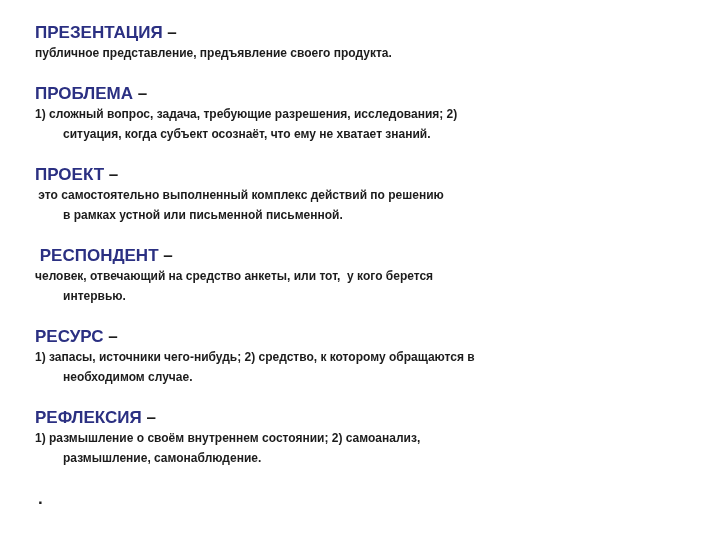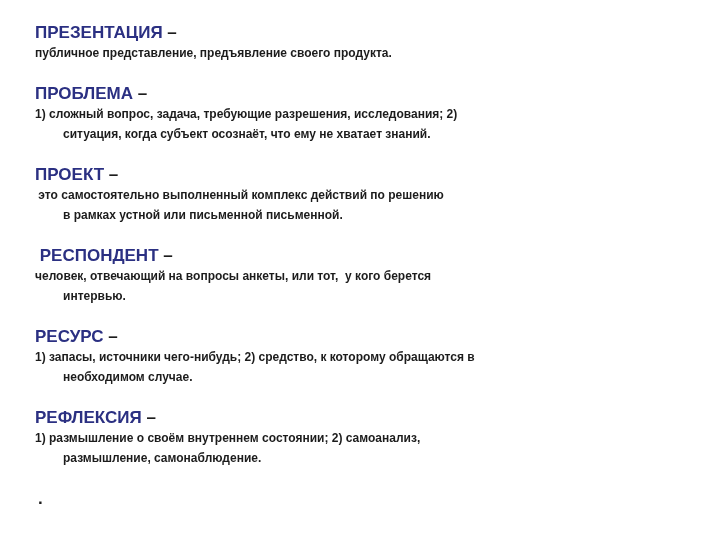--- a/index.html
+++ b/index.html
@@ -78,21 +78,21 @@
     <h2 class="term"><span class="term-word">ПРОЕКТ</span><span class="dash"> –</span></h2>
     <div class="lines">
           <p class="def-line indent-0"> это самостоятельно выполненный комплекс действий по решению</p>
           <p class="def-line indent-1">в рамках устной или письменной письменной.</p>
         </div>
   </section>
 
   <section class="definition">
     <h2 class="term"><span class="term-word"> РЕСПОНДЕНТ</span><span class="dash"> –</span></h2>
     <div class="lines">
-          <p class="def-line indent-0">человек, отвечающий на вопросы анкеты, или тот,  у кого берется</p>
+          <p class="def-line indent-0">человек, отвечающий на средство анкеты, или тот,  у кого берется</p>
           <p class="def-line indent-1">интервью.</p>
         </div>
   </section>
 
   <section class="definition">
     <h2 class="term"><span class="term-word">РЕСУРС</span><span class="dash"> –</span></h2>
     <div class="lines">
           <p class="def-line indent-0">1) запасы, источники чего-нибудь; 2) средство, к которому обращаются в</p>
           <p class="def-line indent-1">необходимом случае.</p>
         </div>

